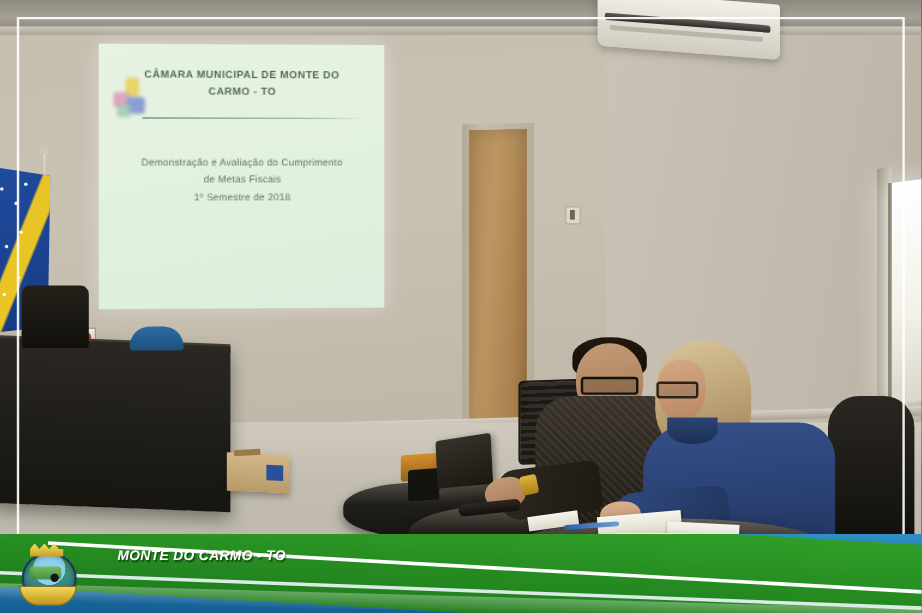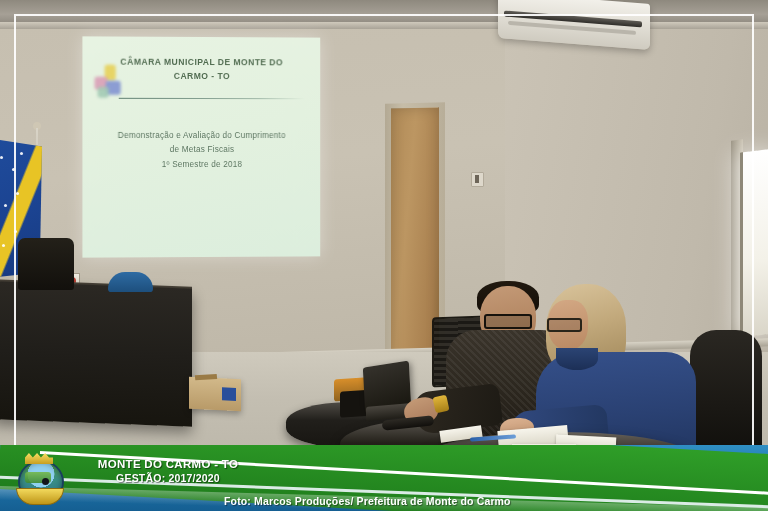--- a/index.html
+++ b/index.html
@@ -591,20 +591,21 @@
   }
   .pref-small {
     font-size: 8.5px;
     font-weight: 700;
     letter-spacing: .2px;
   }
   .pref-big {
     font-size: 11.5px;
     font-weight: 700;
     letter-spacing: .3px;
+    font-style: italic;
   }
   .pref-mid {
     font-size: 10.5px;
     font-weight: 700;
     letter-spacing: .2px;
   }
   .photo-credit {
     position: absolute;
     left: 224px; top: 495px;
     color: #ffffff;
@@ -747,18 +748,16 @@
   <div class="crest">
     <div class="crest-circle"></div>
     <div class="crest-green"></div>
     <div class="crest-dot"></div>
     <div class="crest-crown"></div>
     <div class="crest-ribbon"></div>
   </div>
 
   <div class="prefeitura-block">
     <div class="pref-big">MONTE DO CARMO - TO</div>
-    <div class="pref-mid">GESTÃO: 2017/2020</div>
   </div>
 
-  <div class="photo-credit">Foto: Marcos Produções/ Prefeitura  de Monte do Carmo</div>
 
 </div>
 
 </body></html>

